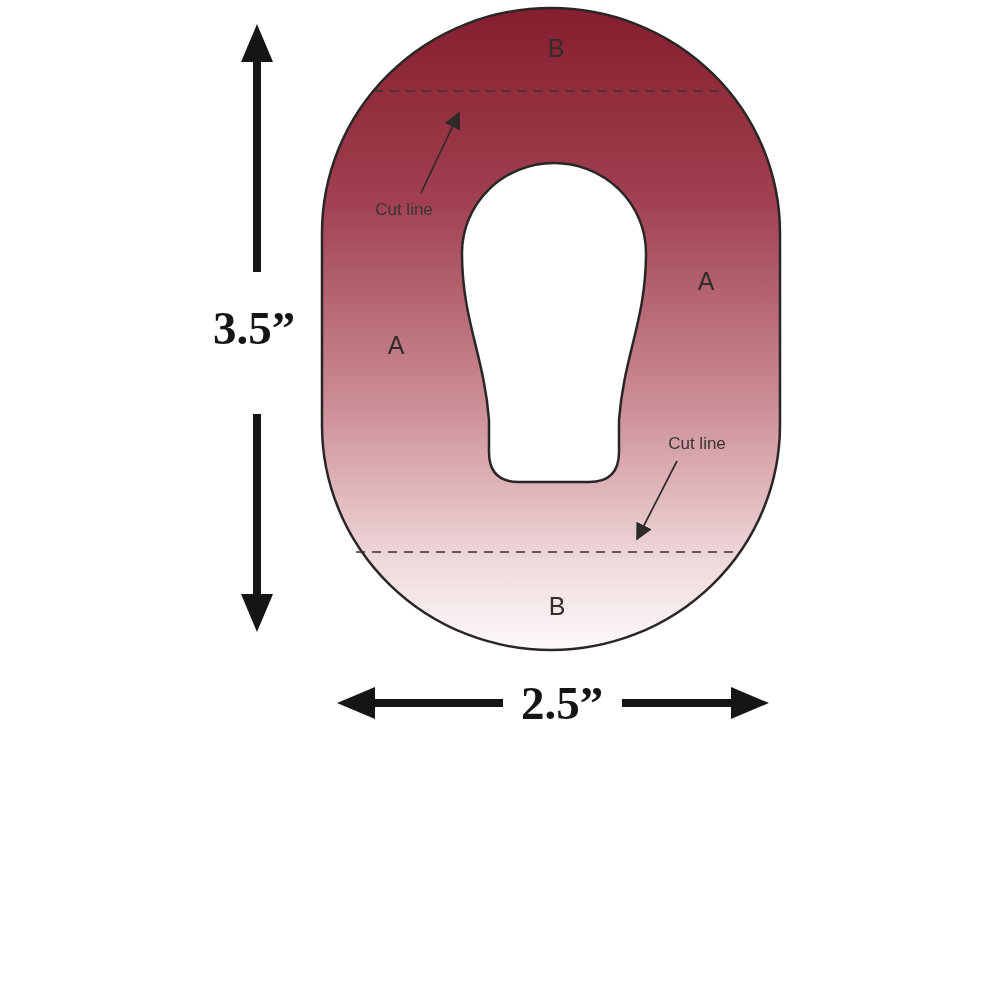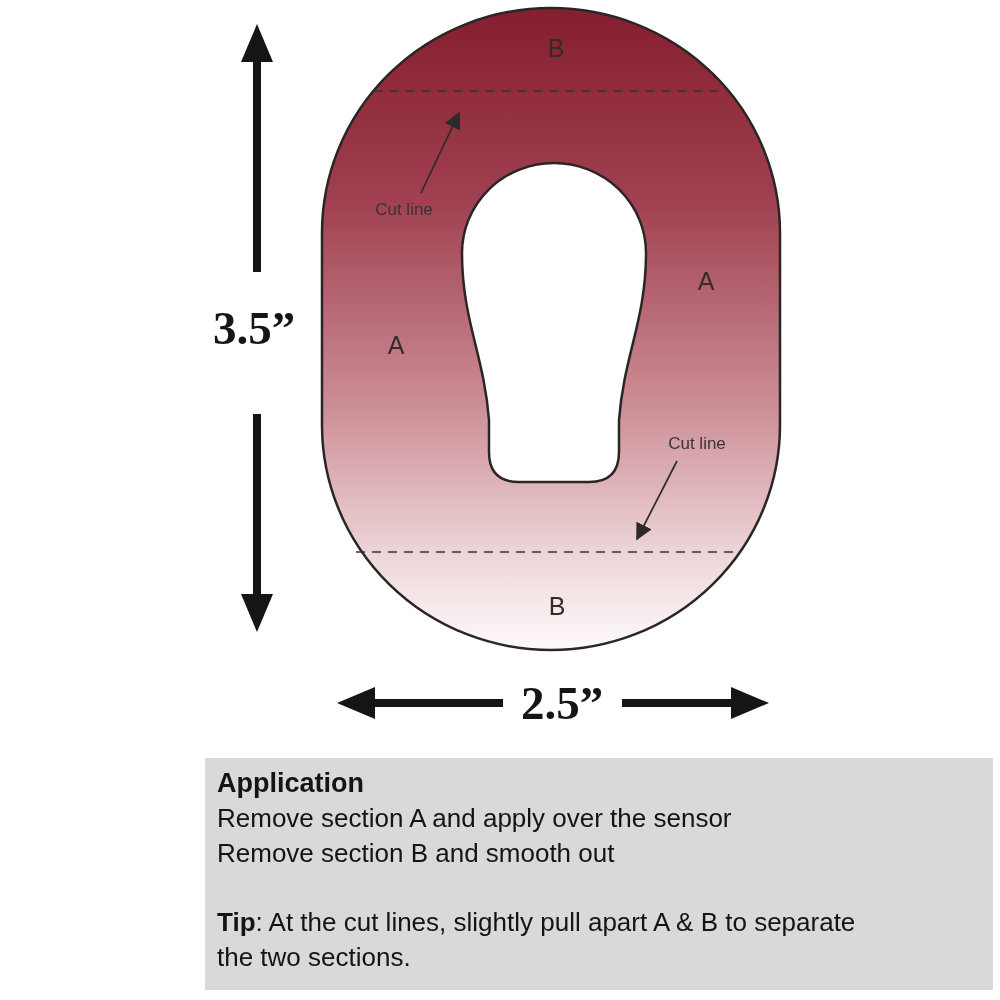--- a/index.html
+++ b/index.html
@@ -126,20 +126,14 @@
 
     <g>
       <polygon points="337,703 375,687 375,719" fill="#171414"></polygon>
       <line x1="373" y1="703" x2="503" y2="703" stroke="#171414" stroke-width="8"></line>
       <line x1="622" y1="703" x2="732" y2="703" stroke="#171414" stroke-width="8"></line>
       <polygon points="769,703 731,687 731,719" fill="#171414"></polygon>
     </g>
     <text class="dim-text" x="562" y="719" text-anchor="middle">2.5”</text>
   </svg>
 
-  <div class="instructions">
-    <h2>Application</h2>
-    <p>Remove section A and apply over the sensor</p>
-    <p>Remove section B and smooth out</p>
-    <p class="tip-line"><strong>Tip</strong><span>: At the cut lines, slightly pull apart A &amp; B to separate the two sections.</span></p>
-  </div>
 
 </div>
 
 </body></html>

